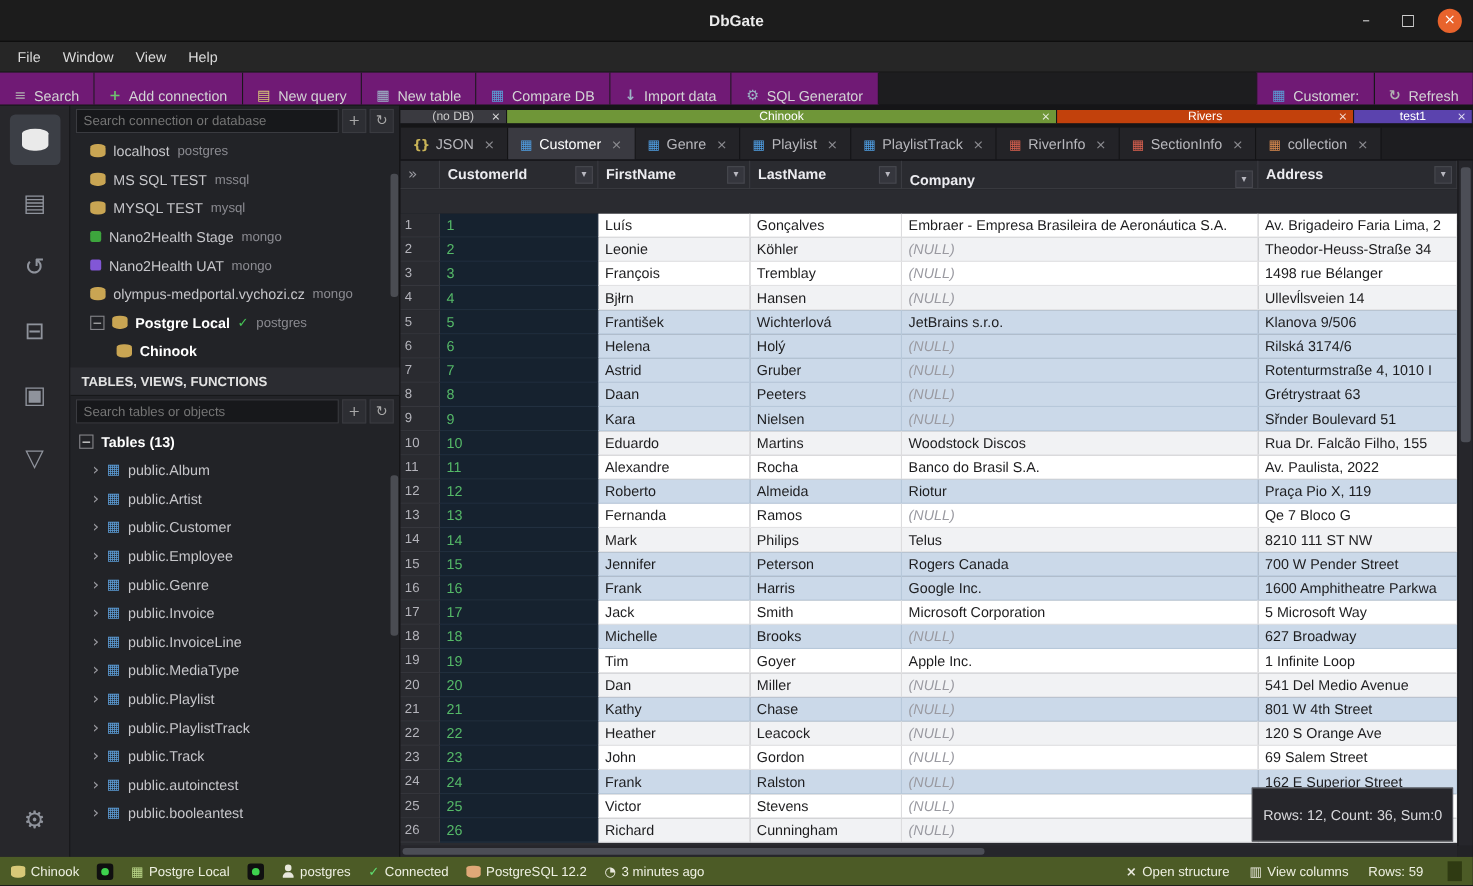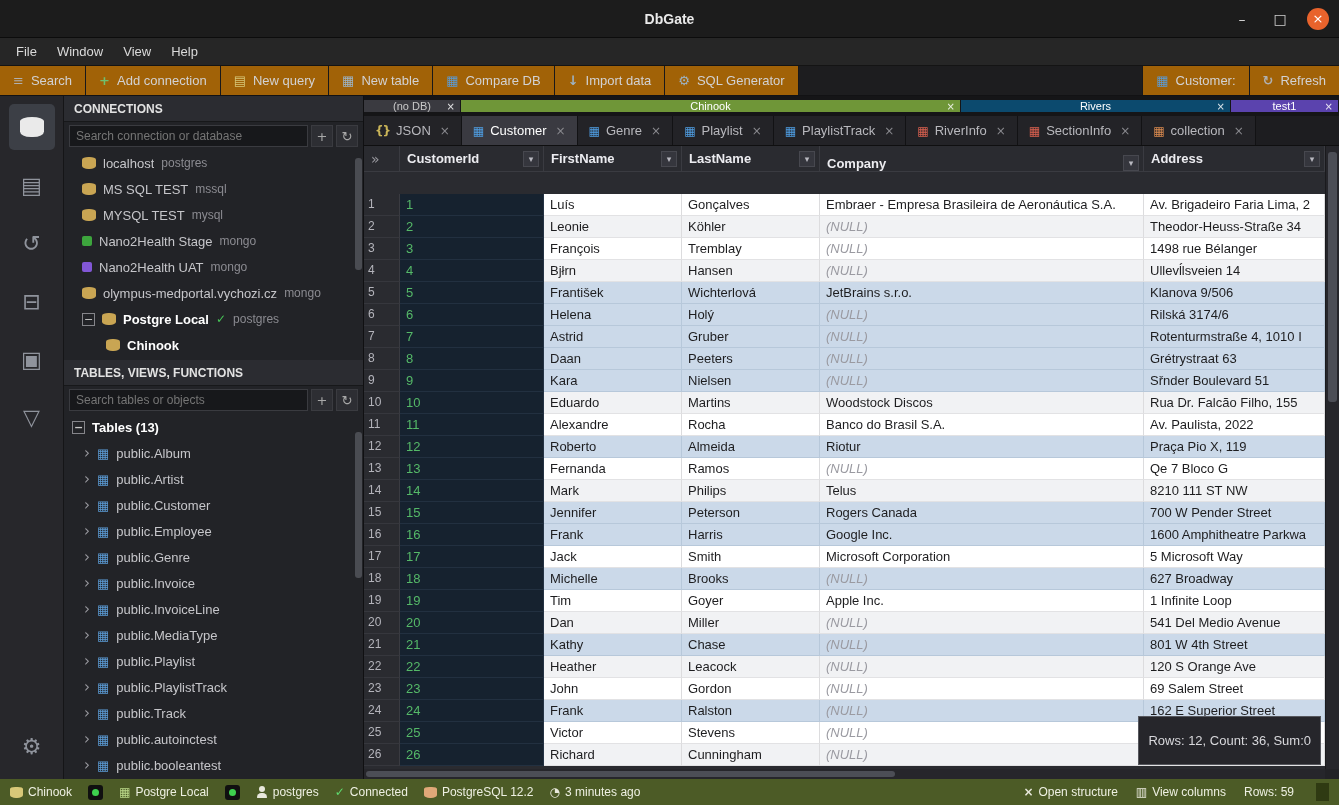--- a/index.html
+++ b/index.html
@@ -50,21 +50,21 @@
 
   
   .menubar { height:28px; background:#262626; display:flex; align-items:center;
     padding:0 6px; border-bottom:1px solid #141414; }
   .menu-item { color:#dadada; font-size:13px; padding:4px 10px; }
 
   
   .toolbar { height:30px; background:#1d1d1f; display:flex; justify-content:space-between;
     border-bottom:1px solid #121214; }
   .tool-group { display:flex; }
-  .tool-btn { display:flex; align-items:center; gap:7px; padding:0 13px; background:#a16207;
+  .tool-btn { display:flex; align-items:flex-end; gap:7px; padding:0 13px; background:#701a75;
     border-right:1px solid #18181a; color:#d2d2d4; font-size:13px; white-space:nowrap; }
   .tool-group.right .tool-btn { border-left:1px solid #18181a; border-right:none; }
   .tool-btn .icon { color:#9db4c6; font-size:13px; }
 
   
   .main { position:absolute; top:96px; left:0; right:0; bottom:26px; display:flex; }
 
   
   .iconbar { width:64px; background:#27272b; border-right:1px solid #151517;
     display:flex; flex-direction:column; align-items:center; padding:8px 0 10px; gap:12px; }
@@ -263,21 +263,20 @@
           </div></div>
       <div class="ibar-spacer"></div>
       <div style="display:contents">
         
       <div class="ibar-item">
             <span class="icon big" data-icon="gear-icon"></span>
           </div></div>
     </div>
 
     <div class="leftpanel">
-      <div class="panel-header">CONNECTIONS</div>
       <div class="searchrow">
         <input placeholder="Search connection or database" style="">
         <span class="sq-btn glyph">+</span>
         <span class="sq-btn glyph">↻</span>
       </div>
       <div class="conn-list">
 
       <div class="conn-item">
 
             <span class="icon" data-icon="database-icon" style="color: rgb(201, 165, 83);"></span>
@@ -422,21 +421,21 @@
       <div class="tabgroups">
 
       <div class="tg" style="background: rgb(58, 58, 64); color: rgb(201, 201, 201);">
             <span class="tg-label">(no DB)</span>
             <span class="tg-x glyph">×</span>
           </div>
           <div class="tg" style="background: rgb(111, 150, 56);">
             <span class="tg-label">Chinook</span>
             <span class="tg-x glyph">×</span>
           </div>
-          <div class="tg" style="background: #0c4a6e;">
+          <div class="tg" style="background: #c2410c;">
             <span class="tg-label">Rivers</span>
             <span class="tg-x glyph">×</span>
           </div>
           <div class="tg" style="background: rgb(91, 67, 174);">
             <span class="tg-label">test1</span>
             <span class="tg-x glyph">×</span>
           </div>
         </div>
 
       <div class="tabs">

